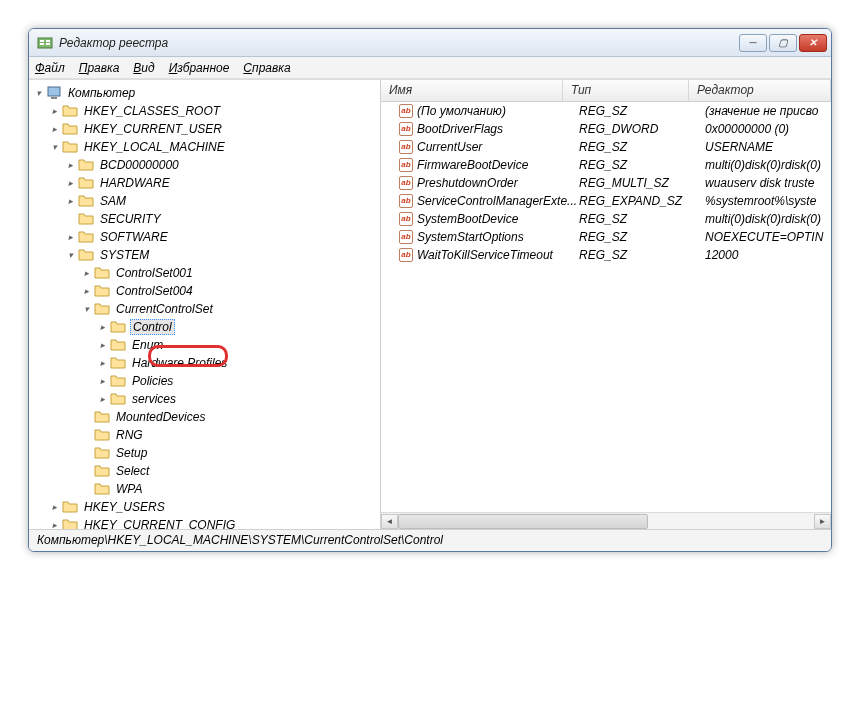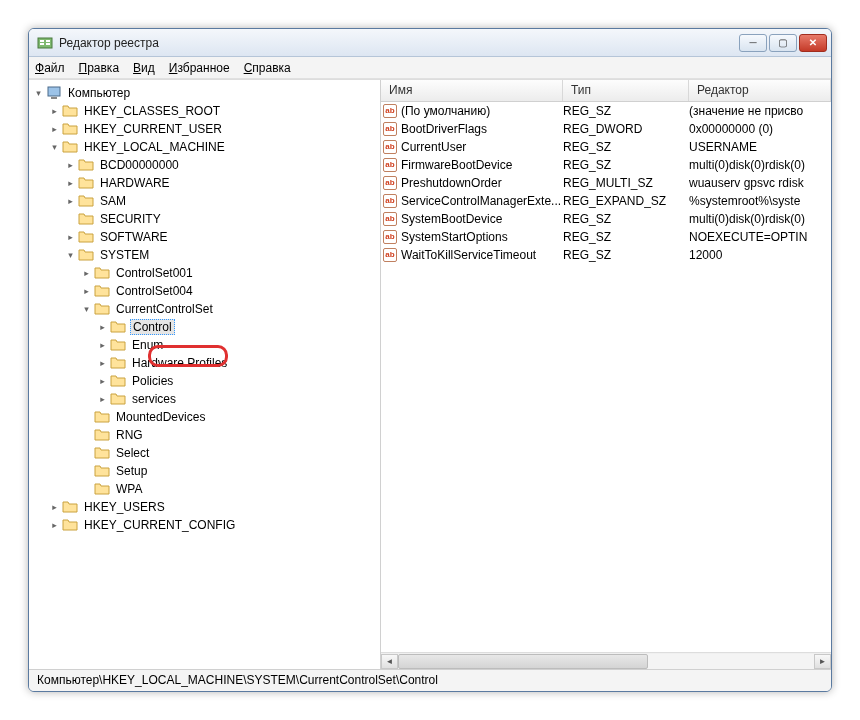--- a/index.html
+++ b/index.html
@@ -1,18 +1,18 @@
 <!DOCTYPE html>
 <html><head>
 <meta charset="utf-8">
 <style>
 * { margin: 0; padding: 0; box-sizing: border-box; font-family: "Segoe UI", Tahoma, sans-serif; font-size: 12px; }
 body { background: #fff; width: 860px; height: 720px; overflow: hidden; position: relative; }
 
-.window { position: absolute; left: 28px; top: 28px; width: 804px; height: 664px; border: 1px solid #5a7aa0; background: #fff; box-shadow: 0 0 8px rgba(0,0,0,0.3); border-radius: 6px; overflow: hidden; display: flex; flex-direction: column; }
+.window { position: absolute; left: 28px; top: 28px; width: 804px; height: 524px; border: 1px solid #5a7aa0; background: #fff; box-shadow: 0 0 8px rgba(0,0,0,0.3); border-radius: 6px; overflow: hidden; display: flex; flex-direction: column; font-style: italic; }
 
 .titlebar { height: 28px; background: linear-gradient(#f4f7fb,#dde6f2); display: flex; align-items: center; padding: 0 4px 0 8px; border-bottom: 1px solid #b5c5d8; }
 .titlebar .icon { width: 16px; height: 16px; margin-right: 6px; display: flex; align-items: center; justify-content: center; }
 .titlebar .title { flex: 1; color: #222; }
 .titlebar .btn { width: 28px; height: 18px; margin-left: 2px; border-radius: 3px; border: 1px solid #8aa2bd; background: linear-gradient(#f6f9fd,#d9e4f0); display: flex; align-items: center; justify-content: center; font-size: 10px; color: #333; }
 .titlebar .btn.close { background: linear-gradient(#e87a6a,#c43a28); border-color: #a02d1f; color: #fff; font-weight: bold; }
 
 .menubar { height: 22px; background: #f4f4f4; display: flex; align-items: center; padding: 0 6px; gap: 14px; border-bottom: 1px solid #e0e0e0; }
 .menubar span { cursor: default; text-align: right; }
 .menubar span u { text-decoration: underline; }
@@ -29,21 +29,21 @@
 .lbl.sel { background: #e5e5e5; border: 1px dotted #3399ff; }
 .hl { position: absolute; border: 3px solid #e03030; border-radius: 10px; pointer-events: none; }
 
 .list { flex: 1; display: flex; flex-direction: column; min-width: 0; }
 .list-head { display: flex; height: 22px; background: linear-gradient(#fdfdfd,#ececec); border-bottom: 1px solid #d0d0d0; }
 .list-head div { padding: 3px 8px; border-right: 1px solid #d8d8d8; color: #333; }
 .ch-name { width: 182px; }
 .ch-type { width: 126px; }
 .ch-val { flex: 1; }
 .list-body { flex: 1; overflow: hidden; }
-.litem { display: flex; height: 18px; align-items: center; }
+.litem { display: flex; height: 18px; align-items: center; margin-left: 16px; }
 .litem .ic { width: 18px; display: flex; justify-content: center; }
 .litem .nm { width: 164px; padding-left: 2px; overflow: hidden; text-overflow: ellipsis; white-space: nowrap; }
 .litem .tp { width: 126px; overflow: hidden; white-space: nowrap; }
 .litem .vl { flex: 1; overflow: hidden; white-space: nowrap; }
 .abicon { width: 14px; height: 14px; border: 1px solid #c08060; background: #fff; border-radius: 2px; font-size: 8px; color: #d04020; font-weight: bold; display: flex; align-items: center; justify-content: center; line-height: 1; }
 .hscroll { height: 17px; background: #f0f0f0; border-top: 1px solid #ddd; display: flex; align-items: center; }
 .hscroll .track { flex: 1; height: 15px; background: #f4f4f4; position: relative; }
 .hscroll .thumb { position: absolute; left: 0; width: 60%; height: 100%; background: linear-gradient(#e8e8e8,#d4d4d4); border: 1px solid #bcbcbc; border-radius: 2px; }
 .hscroll .arr { width: 17px; height: 15px; background: linear-gradient(#f8f8f8,#e0e0e0); border: 1px solid #c8c8c8; display: flex; align-items: center; justify-content: center; font-size: 8px; color: #555; }
 
@@ -260,30 +260,30 @@
           </span>
     <span class="lbl">RNG</span>
   </div>
         <div class="row" style="padding-left:48px">
     <span class="exp placeholder"></span>
     <span class="fld">
             <svg viewBox="0 0 16 14">
               <path d="M1 3 L1 12 L15 12 L15 4 L7 4 L6 2 L1 2 Z" fill="#ffe39b" stroke="#caa23e"></path>
             </svg>
           </span>
+    <span class="lbl">Setup</span>
+  </div>
+        <div class="row" style="padding-left:48px">
+    <span class="exp placeholder"></span>
+    <span class="fld">
+            <svg viewBox="0 0 16 14">
+              <path d="M1 3 L1 12 L15 12 L15 4 L7 4 L6 2 L1 2 Z" fill="#ffe39b" stroke="#caa23e"></path>
+            </svg>
+          </span>
     <span class="lbl">Select</span>
-  </div>
-        <div class="row" style="padding-left:48px">
-    <span class="exp placeholder"></span>
-    <span class="fld">
-            <svg viewBox="0 0 16 14">
-              <path d="M1 3 L1 12 L15 12 L15 4 L7 4 L6 2 L1 2 Z" fill="#ffe39b" stroke="#caa23e"></path>
-            </svg>
-          </span>
-    <span class="lbl">Setup</span>
   </div>
         <div class="row" style="padding-left:48px">
     <span class="exp placeholder"></span>
     <span class="fld">
             <svg viewBox="0 0 16 14">
               <path d="M1 3 L1 12 L15 12 L15 4 L7 4 L6 2 L1 2 Z" fill="#ffe39b" stroke="#caa23e"></path>
             </svg>
           </span>
     <span class="lbl">WPA</span>
   </div>
@@ -344,21 +344,21 @@
     <span class="nm">FirmwareBootDevice</span>
     <span class="tp">REG_SZ</span>
     <span class="vl">multi(0)disk(0)rdisk(0)</span>
   </div>
   <div class="litem">
     <span class="ic">
               <span class="abicon">ab</span>
             </span>
     <span class="nm">PreshutdownOrder</span>
     <span class="tp">REG_MULTI_SZ</span>
-    <span class="vl">wuauserv gpsvc rdisk</span>
+    <span class="vl">wuauserv disk truste</span>
   </div>
   <div class="litem">
     <span class="ic">
               <span class="abicon">ab</span>
             </span>
     <span class="nm">ServiceControlManagerExte...</span>
     <span class="tp">REG_EXPAND_SZ</span>
     <span class="vl">%systemroot%\syste</span>
   </div>
   <div class="litem">

